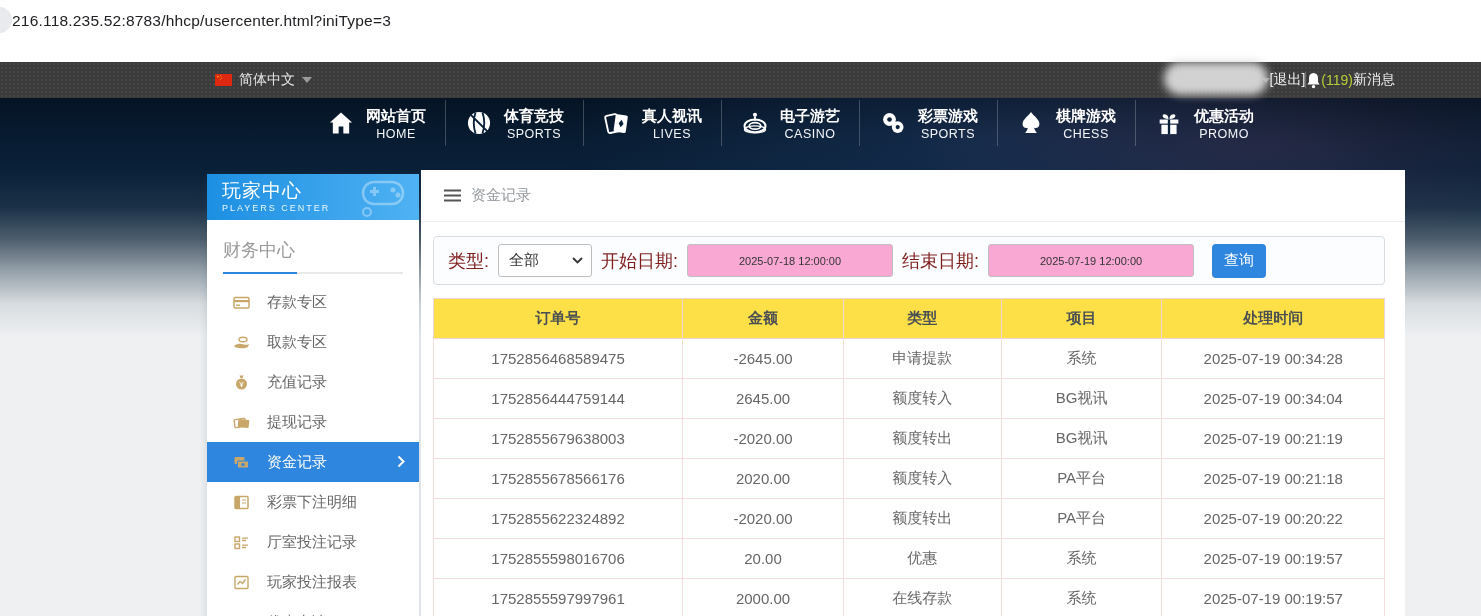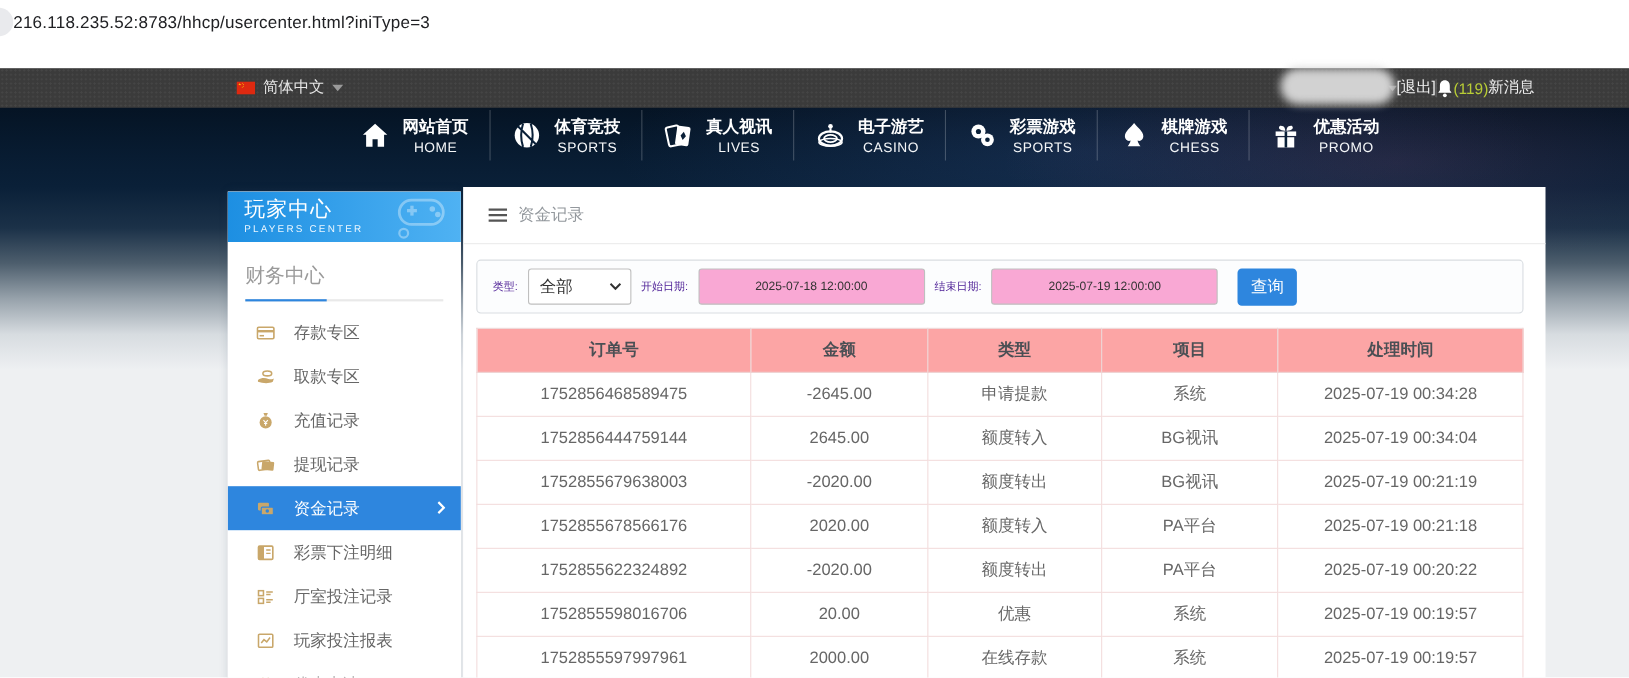--- a/index.html
+++ b/index.html
@@ -79,37 +79,37 @@
   .side-item.active { background:#2e86de; color:#fff; }
   .side-item.active .chev { position:absolute; right:14px; top:13px; }
   
   .main { position:absolute; left:421px; top:170px; width:984px; height:446px; background:#fff; }
   .main-head { height:52px; display:flex; align-items:center; gap:10px; padding-left:23px; border-bottom:1px solid #ececec; }
   .main-head .crumb { color:#93989d; font-size:15px; }
   .filterbar {
     margin:14px 20px 13px 12px; height:49px; border:1px solid #d9dde1; border-radius:4px;
     background:#fcfdfe; display:flex; align-items:center; padding-left:14px; gap:9px;
   }
-  .f-label { color:#4c1d95; font-size:10px; }
+  .f-label { color:#7f1d1d; font-size:18px; }
   .f-select {
     width:94px; height:33px; border:1px solid #bfbfbf; border-radius:3px; background:#fff;
     display:flex; align-items:center; justify-content:space-between; padding:0 8px 0 10px;
     font-size:15px; color:#333; cursor:pointer;
   }
   .f-input {
     width:206px; height:33px; border:1px solid #bfbfbf; border-radius:3px; background:#f9a8d4;
     font-size:11px; color:#333; text-align:center; font-family:"Liberation Sans","DejaVu Sans",sans-serif;
   }
   .f-btn {
     margin-left:9px; width:54px; height:34px; background:#2e86de; color:#fff; border:none;
     border-radius:4px; font-size:15px; cursor:pointer; font-family:Liberation Sans, sans-serif;
   }
   .data-table { width:952px; margin-left:12px; border-collapse:collapse; table-layout:fixed; }
   .data-table th {
-    background:#fca5a5; height:40px; font-size:15px; color:#4a4f54; font-weight:bold;
+    background:#fde047; height:40px; font-size:15px; color:#4a4f54; font-weight:bold;
     border:1px solid #eed6d6; text-align:center;
   }
   .data-table td {
     background:#fff; height:40px; font-size:15px; color:#666;
     border:1px solid #f3dddd; text-align:center;
   }
 </style>
 </head>
 <body>
 

